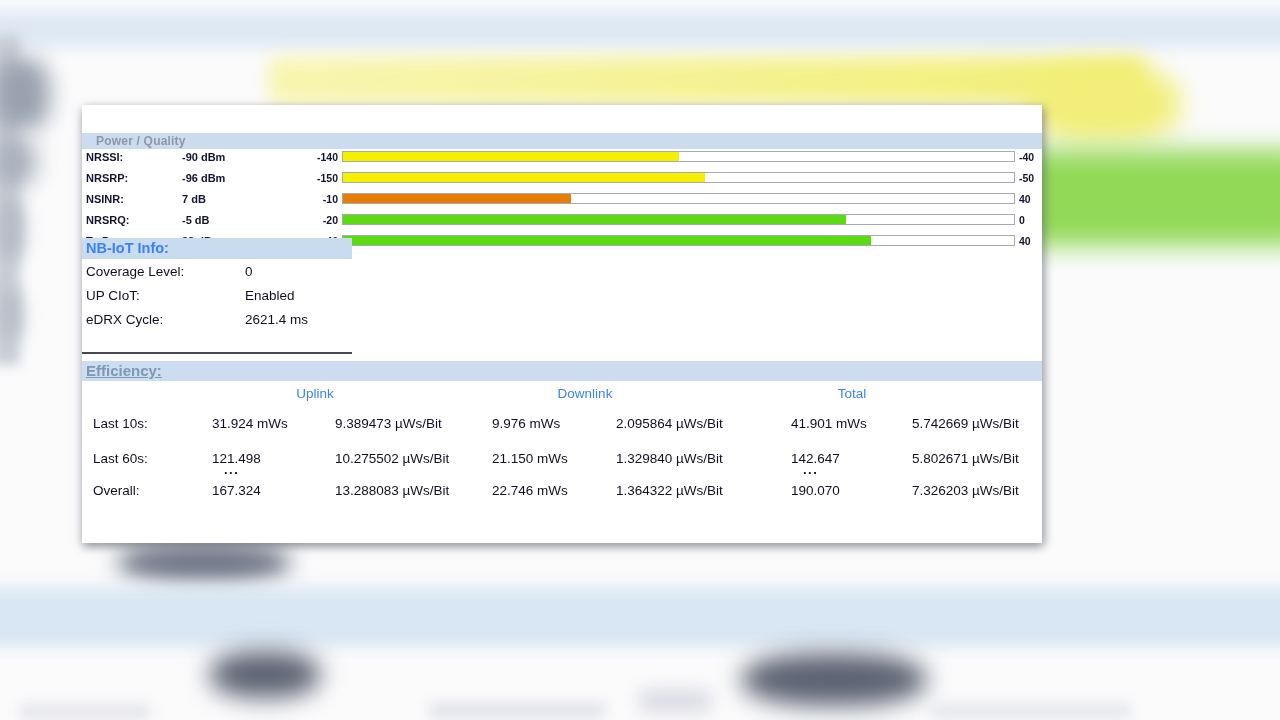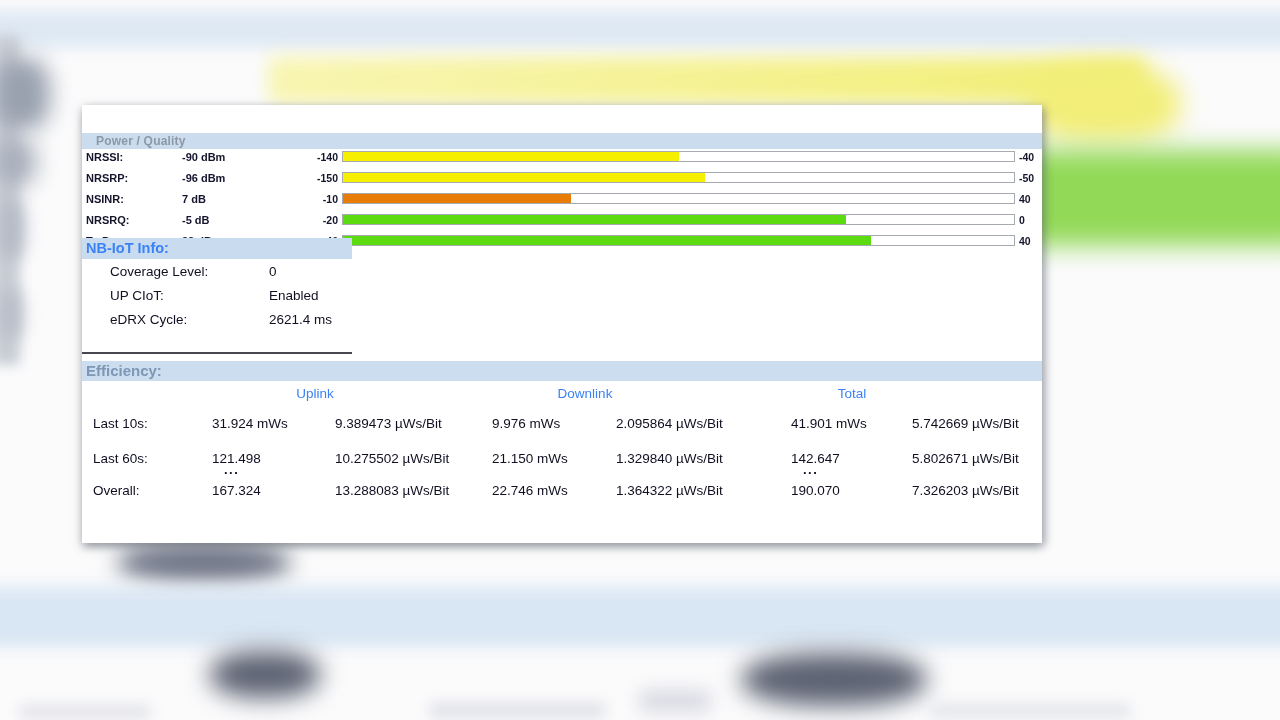--- a/index.html
+++ b/index.html
@@ -41,27 +41,27 @@
   .sig-label { position:absolute; left:4px; top:1px; font-size:11px; font-weight:600; color:#14142d; }
   .sig-value { position:absolute; left:100px; top:1px; font-size:11px; font-weight:600; color:#14142d; }
   .sig-min   { position:absolute; left:214px; top:1px; width:42px; text-align:right; font-size:10.5px; font-weight:600; color:#14142d; }
   .sig-track { position:absolute; left:260px; top:1px; width:673px; height:11px; background:#ffffff; border:1px solid #a6abb1; }
   .sig-fill  { height:100%; }
   .sig-max   { position:absolute; left:937px; top:1px; font-size:10.5px; font-weight:600; color:#14142d; }
 
   #nb-band  { left:0; top:133px; width:270px; height:21px; background:#c9dbee; }
   #nb-title { left:4px; top:135px; font-size:14.5px; font-weight:bold; color:#3b82f6; }
   #nb-rows  { left:0; top:157px; width:340px; }
-  .nb-row   { position:relative; height:24px;margin-left:24px; }
+  .nb-row   { position:relative; height:24px; }
   .nb-label { position:absolute; left:4px;  top:2px; font-size:13.5px; color:#101022; }
   .nb-value { position:absolute; left:163px; top:2px; font-size:13.5px; color:#101022; }
   #nb-underline { left:0; top:247px; width:270px; height:2px; background:#47474f; }
 
   #eff-band  { left:0; top:256px; width:960px; height:20px; background:#cbddee; }
-  #eff-title { left:4px; top:257px; font-size:15px; font-weight:bold; color:#7d97b5; }
+  #eff-title { left:4px; top:257px; font-size:15px; font-weight:bold; color:#7d97b5;text-decoration:underline; }
   .eff-colhead { position:absolute; top:281px; transform:translateX(-50%); font-size:13.5px; color:#3b82f6; }
   .eff-row { position:absolute; left:0; width:960px; display:grid;
              grid-template-columns:119px 123px 157px 124px 175px 121px 1fr; padding-left:11px; }
   .eff-cell { font-size:13.5px; color:#101022; white-space:nowrap; }
   .ellip { font-size:13px; font-weight:bold; line-height:7px; letter-spacing:1.5px; padding-left:12px; color:#101022; }
 </style>
 </head>
 <body>
 
 <div id="screen">

